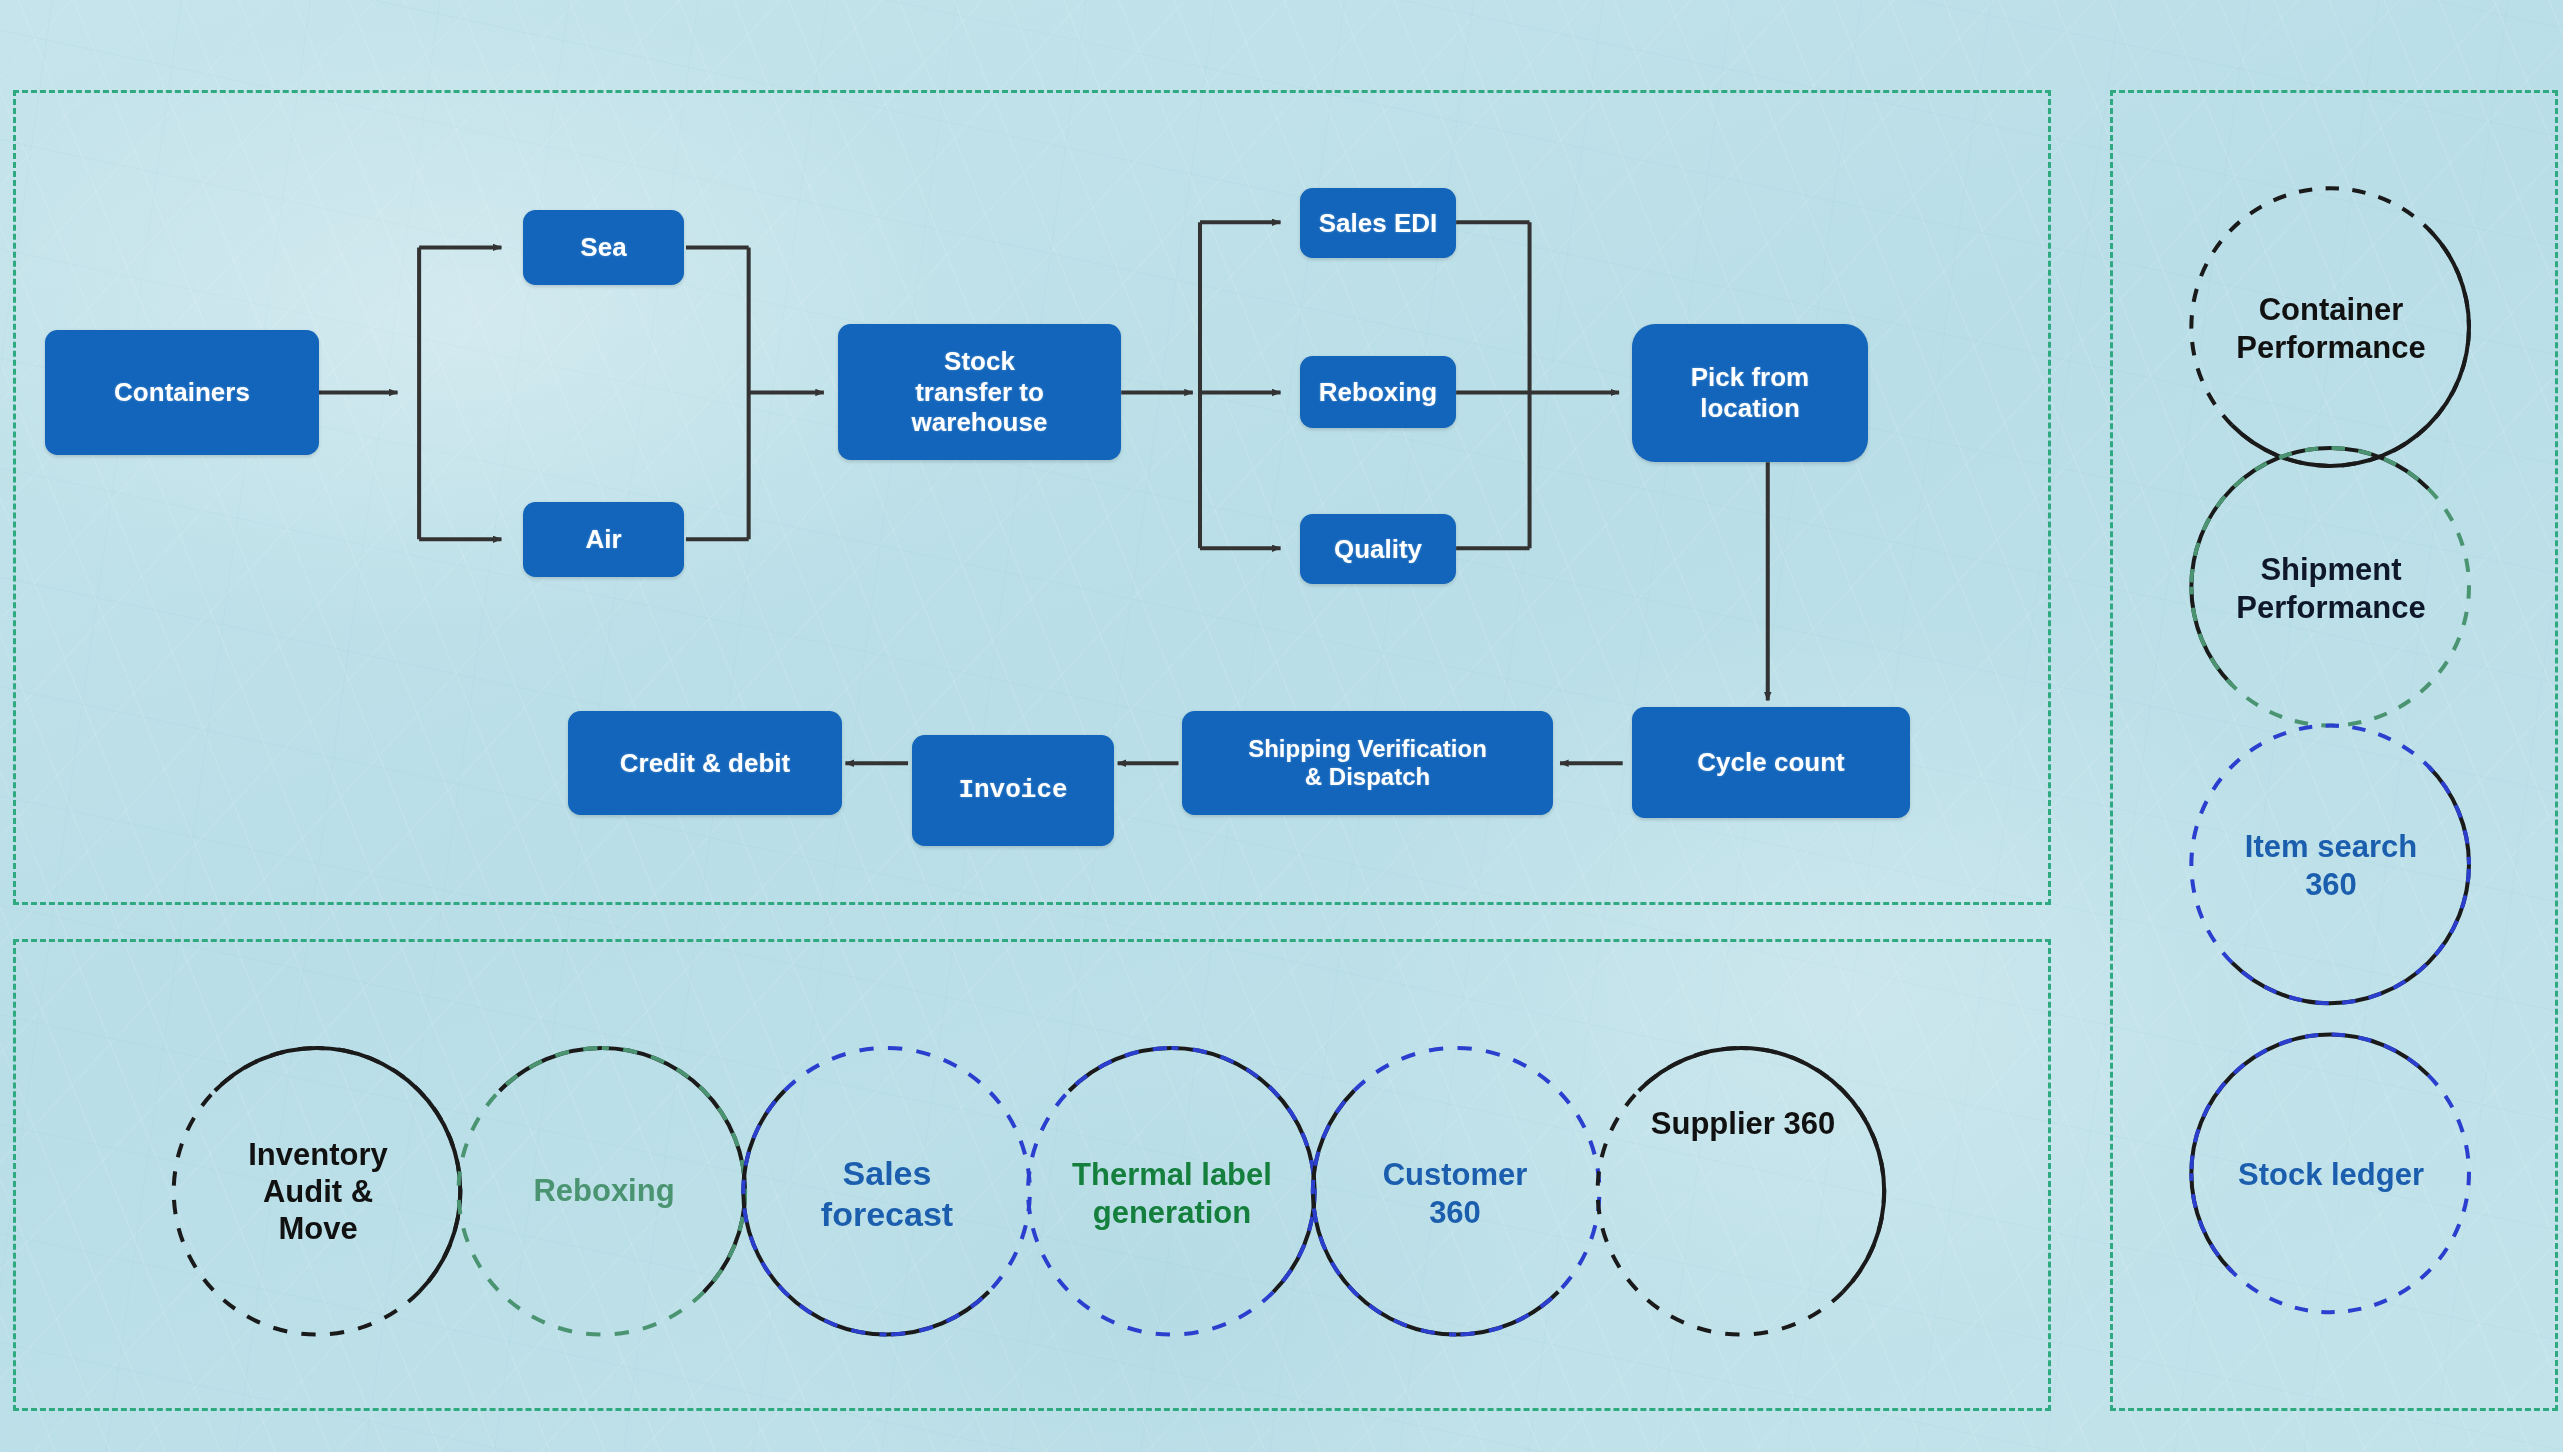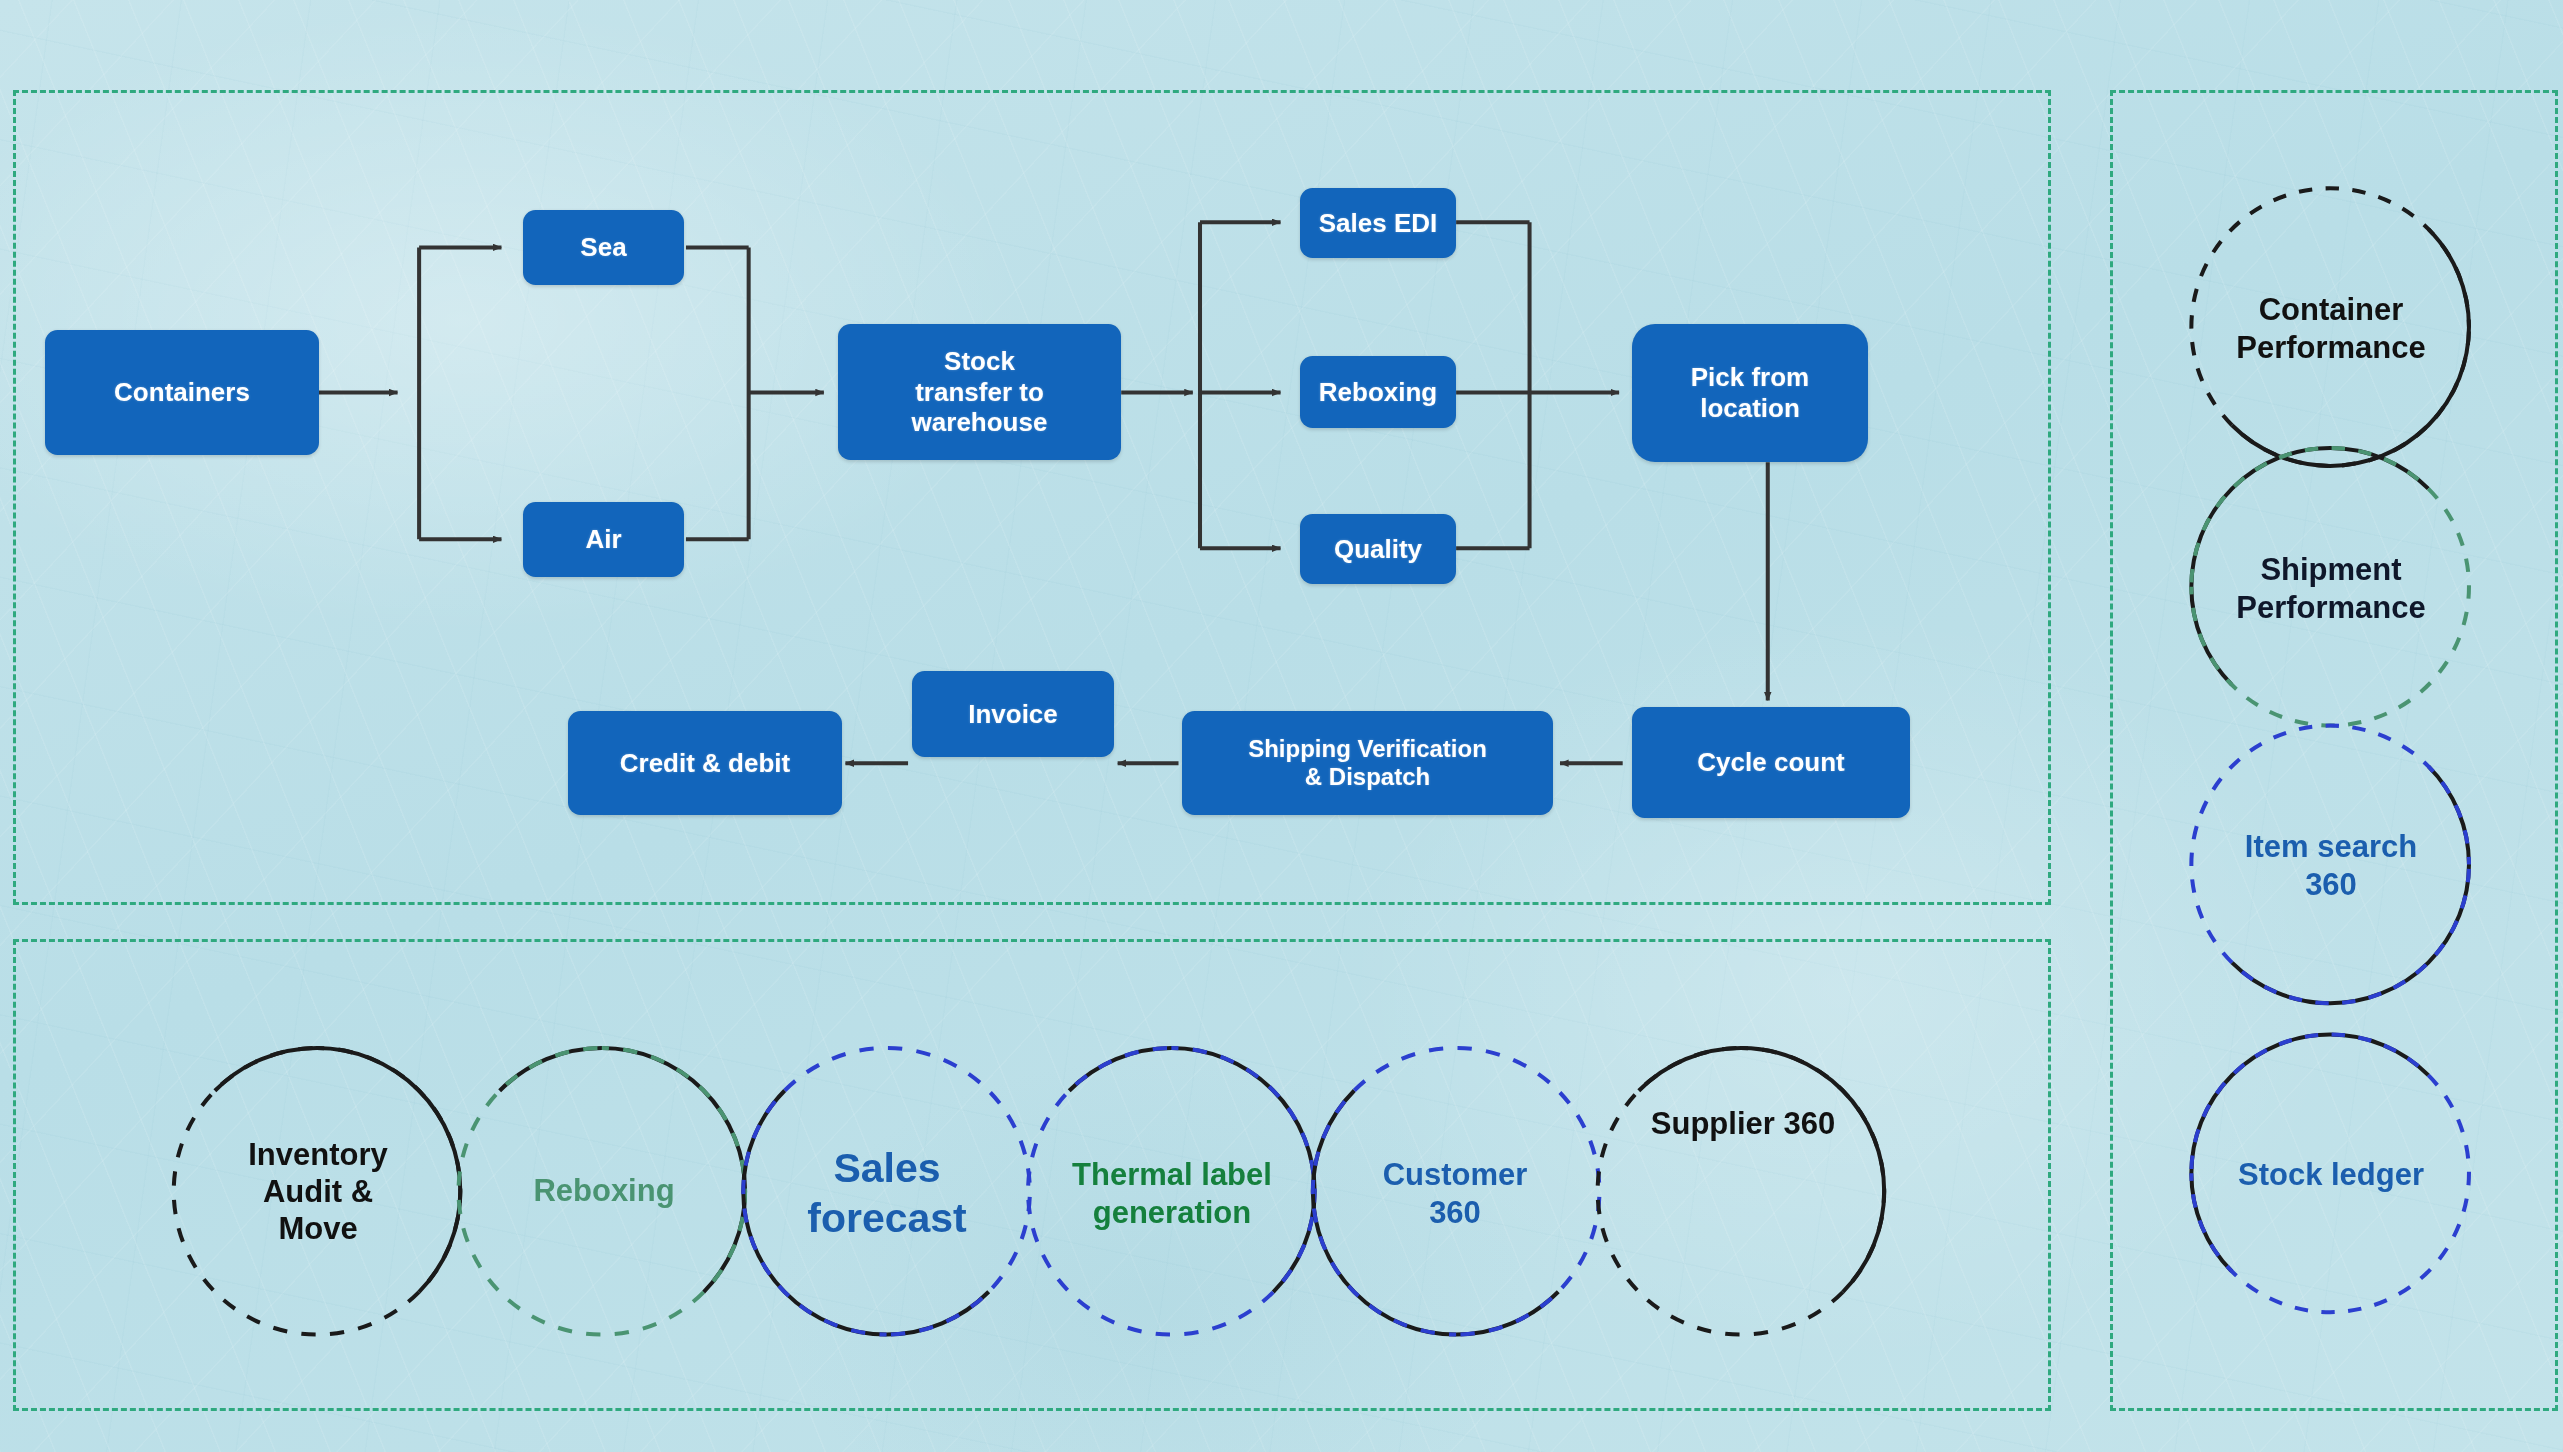--- a/index.html
+++ b/index.html
@@ -151,31 +151,31 @@
 <div class="node" style="left:1300px;top:514px;width:156px;height:70px;font-size:26px;">Quality</div>
 
 <div class="node" style="left:1632px;top:324px;width:236px;height:138px;font-size:26px;white-space:pre-line;border-radius:23px;">Pick from
 location</div>
 
 <div class="node" style="left:1632px;top:707px;width:278px;height:111px;font-size:26px;">Cycle count</div>
 
 <div class="node" style="left:1182px;top:711px;width:371px;height:104px;font-size:24px;white-space:pre-line;">Shipping Verification
 &amp; Dispatch</div>
 
-<div class="node" style="left:912px;top:671px;width:202px;height:86px;font-size:26px;">Invoice</div>
+<div class="node" style="left:912px;top:735px;width:202px;height:111px;font-size:26px;font-family:Liberation Mono, monospace;">Invoice</div>
 
 <div class="node" style="left:568px;top:711px;width:274px;height:104px;font-size:26px;">Credit &amp; debit</div>
 
 <div class="circ-label" style="left:215px;top:1102px;width:206px;height:179px;font-size:31px;color:#111111;white-space:pre-line;">Inventory
 Audit &amp;
 Move</div>
 
 <div class="circ-label" style="left:503px;top:1155px;width:202px;height:72px;font-size:31px;color:#4a9472;white-space:pre-line;">Reboxing</div>
 
-<div class="circ-label" style="left:786px;top:1136px;width:202px;height:115px;font-size:41px;color:#1b5eae;white-space:pre-line;">Sales
+<div class="circ-label" style="left:786px;top:1136px;width:202px;height:115px;font-size:34px;color:#1b5eae;white-space:pre-line;">Sales
 forecast</div>
 
 <div class="circ-label" style="left:1037px;top:1136px;width:270px;height:115px;font-size:31px;color:#15803d;white-space:pre-line;">Thermal label
 generation</div>
 
 <div class="circ-label" style="left:1354px;top:1136px;width:202px;height:115px;font-size:31px;color:#1b5eae;white-space:pre-line;">Customer
 360</div>
 
 <div class="circ-label" style="left:1616px;top:1088px;width:254px;height:72px;font-size:31px;color:#111111;white-space:pre-line;">Supplier 360</div>
 

